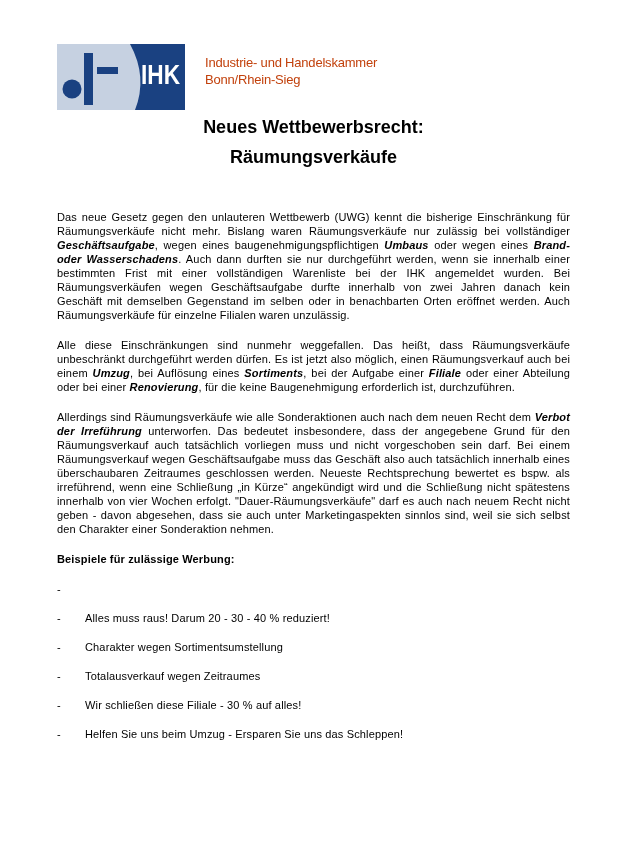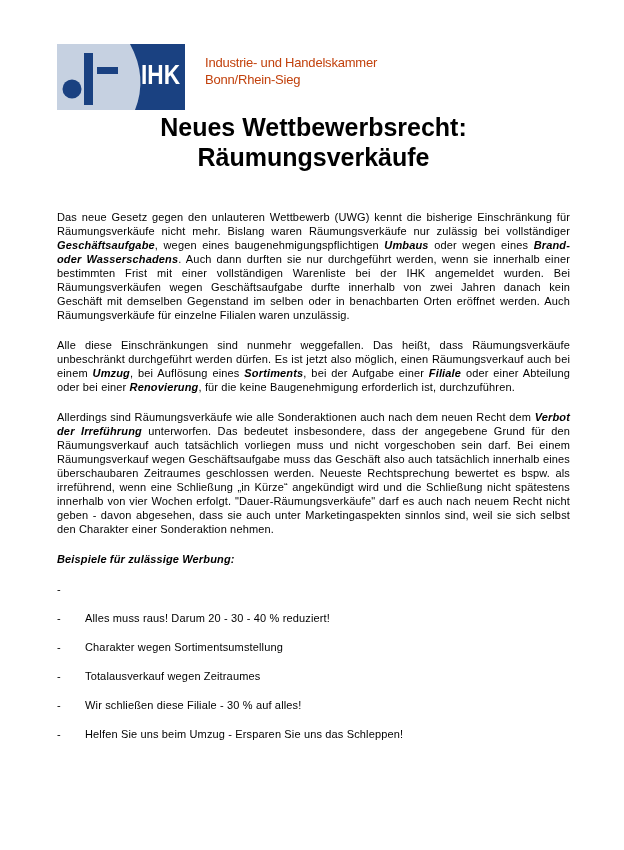--- a/index.html
+++ b/index.html
@@ -15,35 +15,34 @@
   .logo-wrap{position:absolute;left:57px;top:44px;width:114px;height:66px;}
   .org-name{
     position:absolute;left:205px;top:55px;
     font-size:13px;line-height:16.5px;
     color:#c2410c;letter-spacing:-0.2px;
   }
   
   .doc-title{
     position:absolute;left:57px;top:112px;width:513px;
     margin:0;text-align:center;
-    font-size:25px;line-height:30px;font-weight:bold;color:#000;
+    font-size:18px;line-height:30px;font-weight:bold;color:#000;
   }
   
   .body-text{
     position:absolute;left:57px;top:210px;width:513px;
     font-size:11px;line-height:14px;
     letter-spacing:0.15px;
     text-align:justify;
   }
   .body-text p{margin:0 0 16px 0;}
   b{font-weight:bold;font-style:italic;}
   .examples-heading{
     font-weight:bold;text-align:left;
     margin-top:8px !important;
-    font-style:italic;
   }
   .bullet-row{
     display:flex;align-items:flex-start;
     margin-bottom:15px;text-align:left;
   }
   .bullet-dash{width:28px;flex:0 0 28px;}
 </style>
 </head>
 <body>
 

